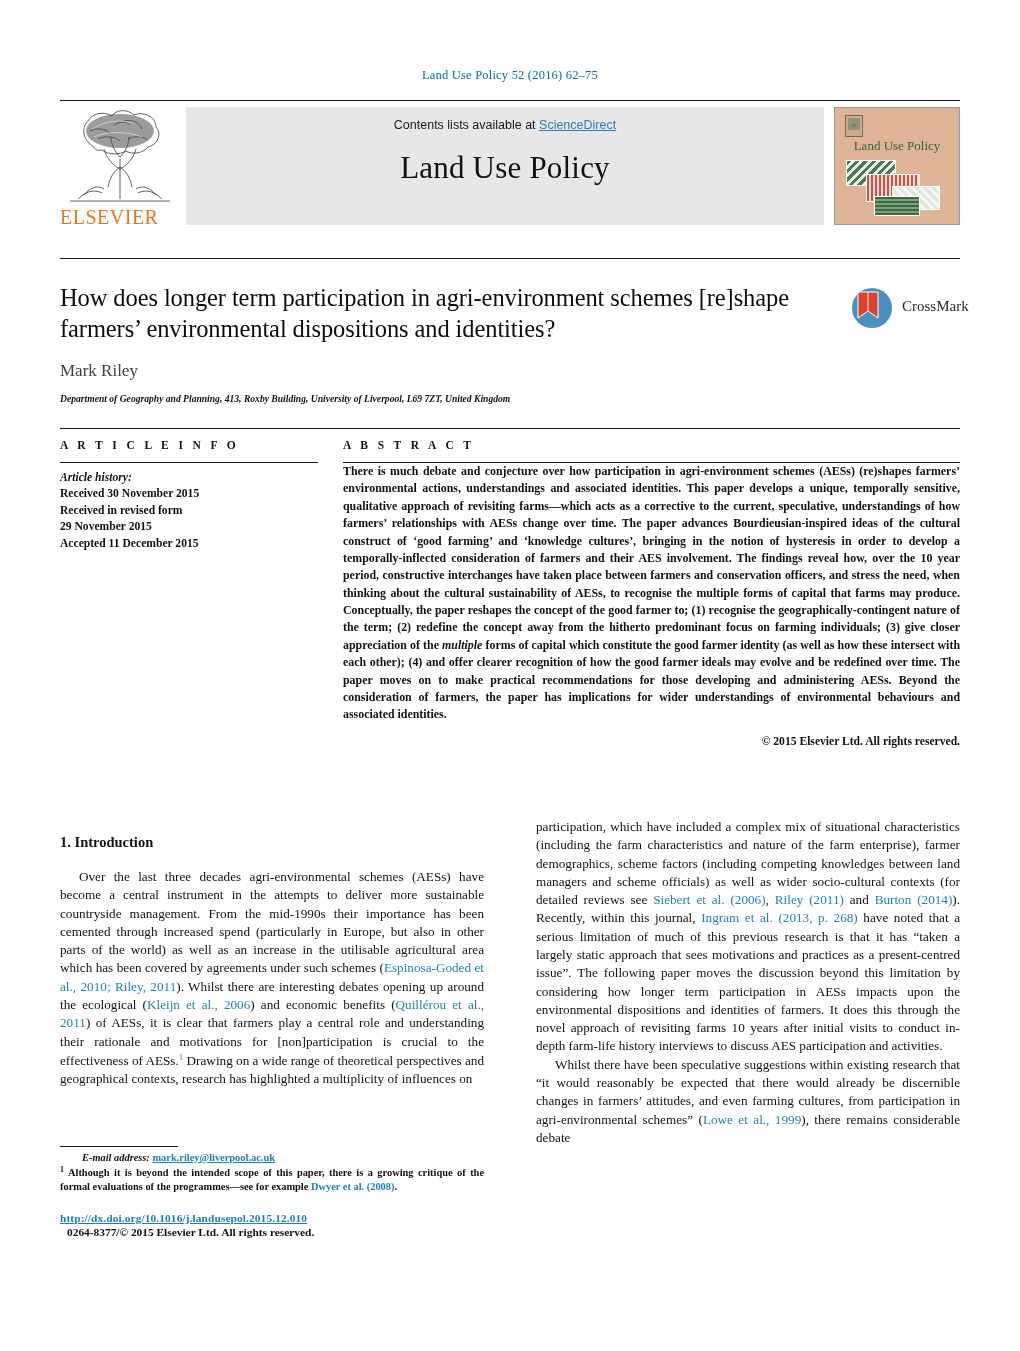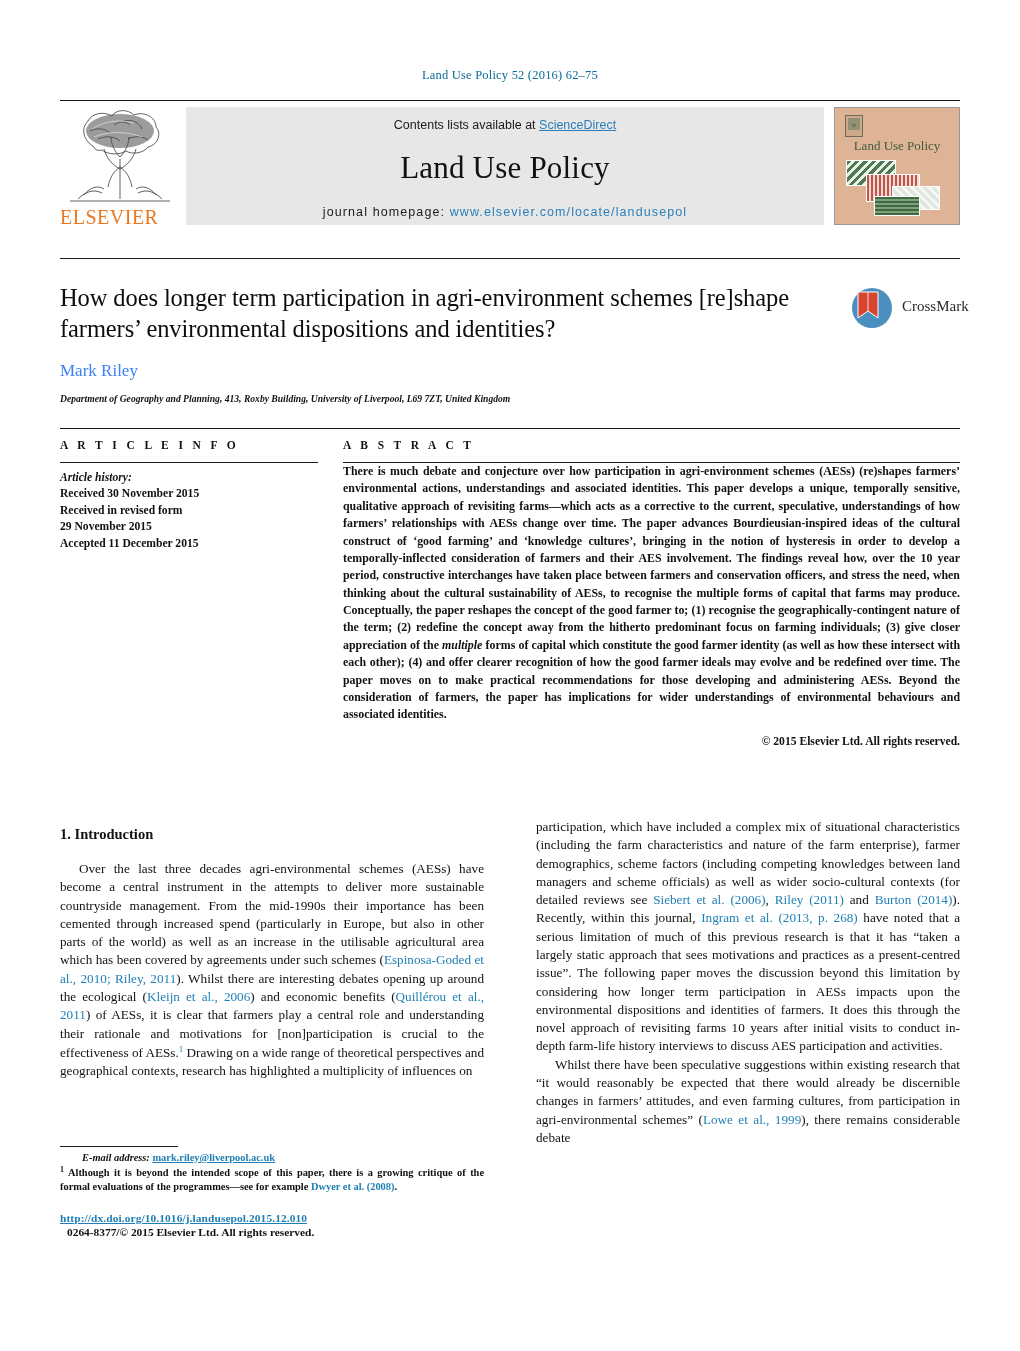--- a/index.html
+++ b/index.html
@@ -84,21 +84,21 @@
   
   .titlewrap { position:absolute; top:258px; left:60px; width:900px; }
   .titlewrap .rule { border-top:1.6px solid #1a1a1a; width:900px; }
   h1.title {
     margin:24px 0 0 0; font-family:"Liberation Serif", serif;
     font-size:24.5px; font-weight:400; line-height:1.26; color:#0d0d0d;
     width:760px; letter-spacing:-.1px;
   }
   .author {
     margin-top:16px; font-family:"Liberation Serif", serif;
-    font-size:17px; color:#3b82f6;
+    font-size:17px; color:#404040;
   }
   .affil {
     margin-top:12px; font-family:"Liberation Serif", serif;
     font-size:9.6px; font-style:italic; font-weight:bold; color:#111;
   }
   .crossmark { position:absolute; right:0; top:22px; width:110px; height:60px; }
   .crossmark .cm-badge { position:absolute; left:0; top:6px; width:44px; height:44px; }
   .crossmark .cm-text {
     position:absolute; left:52px; top:18px;
     font-family:"Liberation Serif", serif; font-size:15px; color:#2a2a2a;
@@ -133,21 +133,21 @@
     margin-top:11px; text-align:right;
     font-family:"Liberation Serif", serif; font-size:11.6px; font-weight:bold; color:#111;
   }
 
   
   .bodywrap { position:absolute; top:818px; left:60px; width:900px; }
   .bodycols { display:flex; }
   .bcol { width:424px; }
   .bcol.left { margin-right:52px; }
   h2.sec {
-    margin:8px 0 0 0; font-family:"Liberation Serif", serif;
+    margin:16px 0 0 0; font-family:"Liberation Serif", serif;
     font-size:14.5px; font-weight:bold; color:#111;
   }
   p.body {
     margin:0; font-family:"Liberation Serif", serif;
     font-size:13.2px; line-height:1.385; color:#111;
     text-align:justify; hyphens:auto;
   }
   p.body.first { margin-top:17px; text-indent:19px; }
   p.body.ind { text-indent:19px; }
   p.body.cont { text-indent:0; }
@@ -217,23 +217,20 @@
           </svg>
         </span>
         <div class="wordmark">ELSEVIER</div>
       </div>
 
       <div class="grayband">
         <div class="contents">
           <span>Contents lists available at </span><a class="sd" href="#">ScienceDirect</a>
         </div>
         <div class="jtitle">Land Use Policy</div>
-        <div class="homepage">
-          <span>journal homepage: </span><a href="#">www.elsevier.com/locate/landusepol</a>
-        </div>
       </div>
 
       <div class="cover">
         <div class="mini-els"></div>
         <div class="ctitle">Land Use Policy</div>
         <div class="photos">
           <div class="ph ph1"></div>
           <div class="ph ph2"></div>
           <div class="ph ph3"></div>
           <div class="ph ph4"></div>

